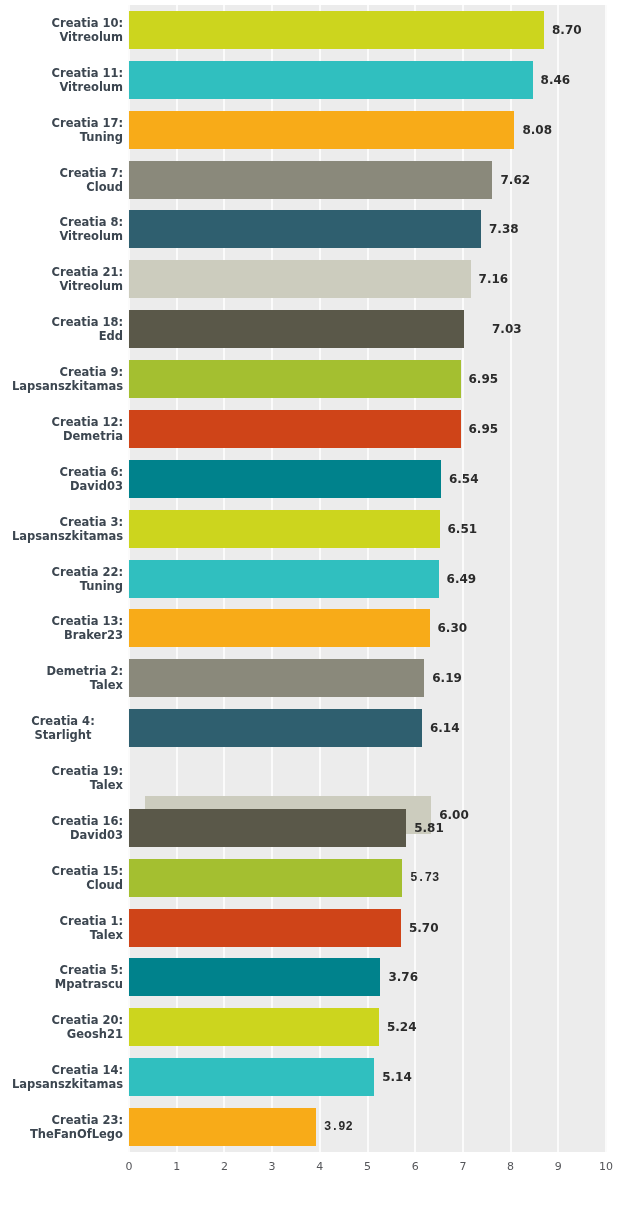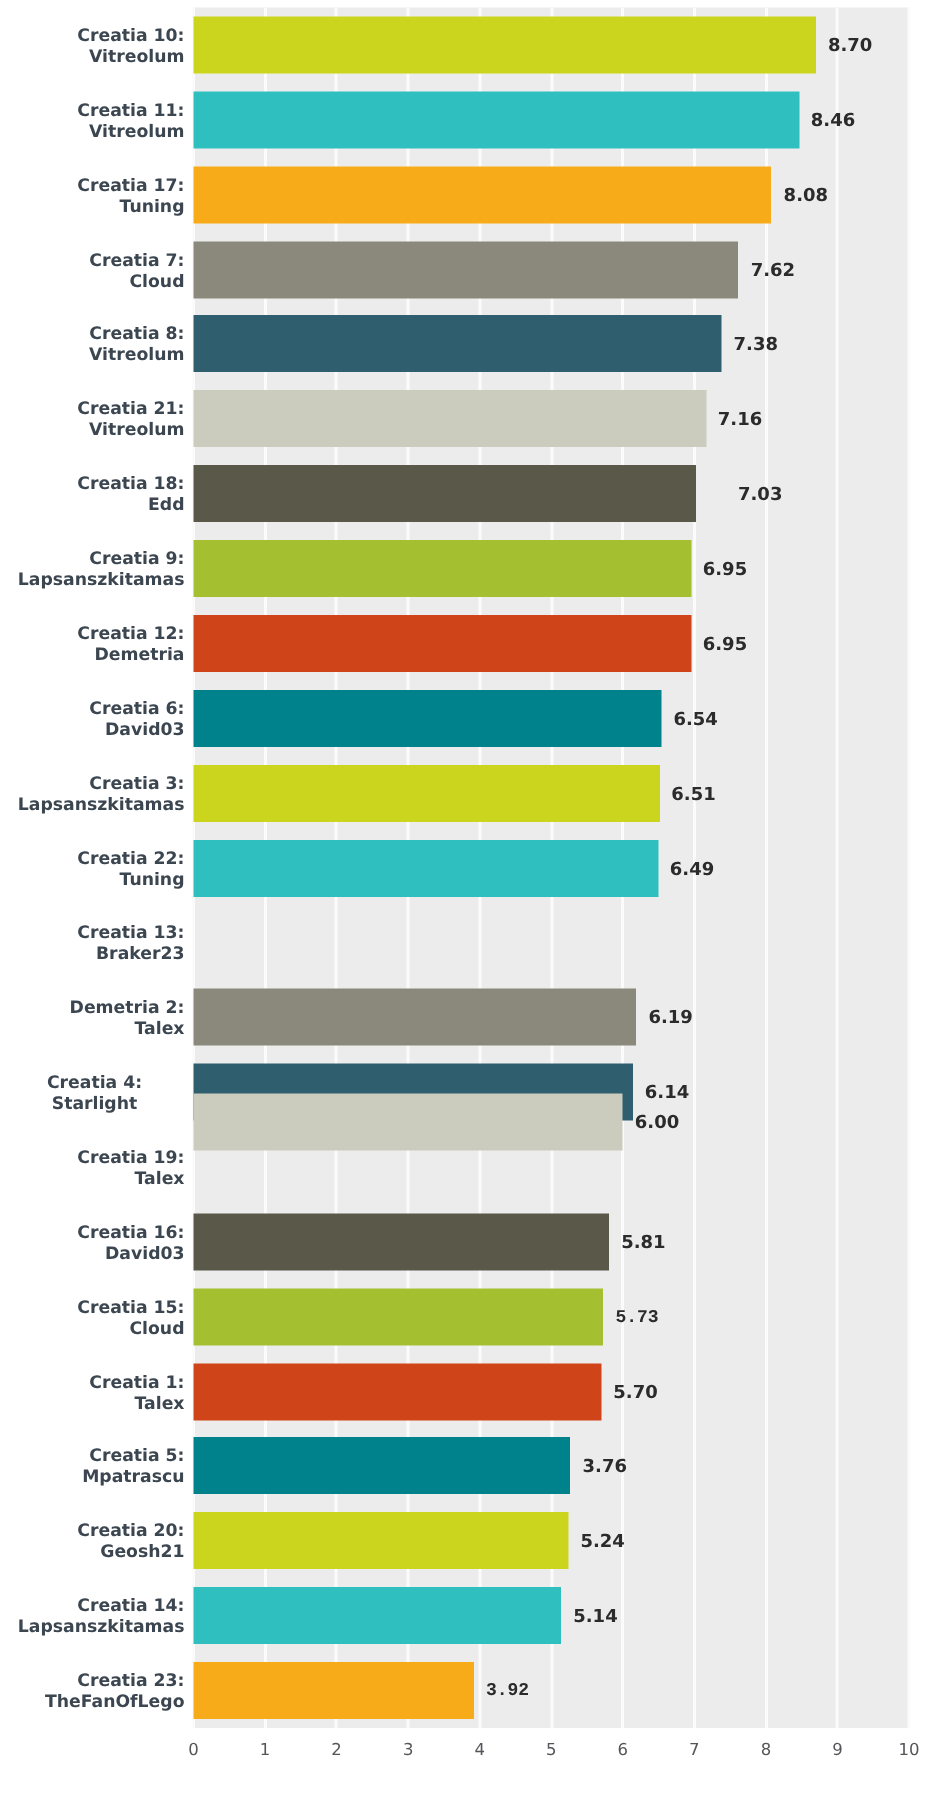--- a/index.html
+++ b/index.html
@@ -264,29 +264,33 @@
         <span class="bar-value" style="left: 319.958px;">6.54</span>
       </div>
       <div class="bar-row" style="top: 504.63px; height: 38px;">
         <div class="bar" style="width: 310.527px; background: rgb(204, 213, 30);"></div>
         <span class="bar-value" style="left: 318.527px;">6.51</span>
       </div>
       <div class="bar-row" style="top: 554.5px; height: 38px;">
         <div class="bar" style="width: 309.573px; background: rgb(48, 191, 191);"></div>
         <span class="bar-value" style="left: 317.573px;">6.49</span>
       </div>
+      <div class="bar-row" style="top: 604.37px; height: 38px;">
+        <div class="bar" style="width: 300.51px; background: rgb(248, 171, 24);"></div>
+        <span class="bar-value" style="left: 308.51px;">6.30</span>
+      </div>
       <div class="bar-row" style="top: 654.239px; height: 38px;">
         <div class="bar" style="width: 295.263px; background: rgb(138, 137, 123);"></div>
         <span class="bar-value" style="left: 303.263px;">6.19</span>
       </div>
       <div class="bar-row" style="top: 704.109px; height: 38px;">
         <div class="bar" style="width: 292.878px; background: rgb(47, 95, 111);"></div>
         <span class="bar-value" style="left: 300.878px;">6.14</span>
       </div>
-      <div class="bar-row" style="top: 724px; height: 38px;">
+      <div class="bar-row" style="top: 791px; height: 38px; margin-left: 16px;">
         <div class="bar" style="width: 286.2px; background: rgb(204, 204, 190);"></div>
         <span class="bar-value" style="left: 294.2px;">6.00</span>
       </div>
       <div class="bar-row" style="top: 803.848px; height: 38px;">
         <div class="bar" style="width: 277.137px; background: rgb(90, 88, 73);"></div>
         <span class="bar-value" style="left: 285.137px;">5.81</span>
       </div>
       <div class="bar-row" style="top: 853.717px; height: 38px;">
         <div class="bar" style="width: 273.321px; background: rgb(164, 191, 48);"></div>
         <span class="bar-value" style="left: 281.321px; font-family: Liberation Mono, monospace;">5.73</span>

